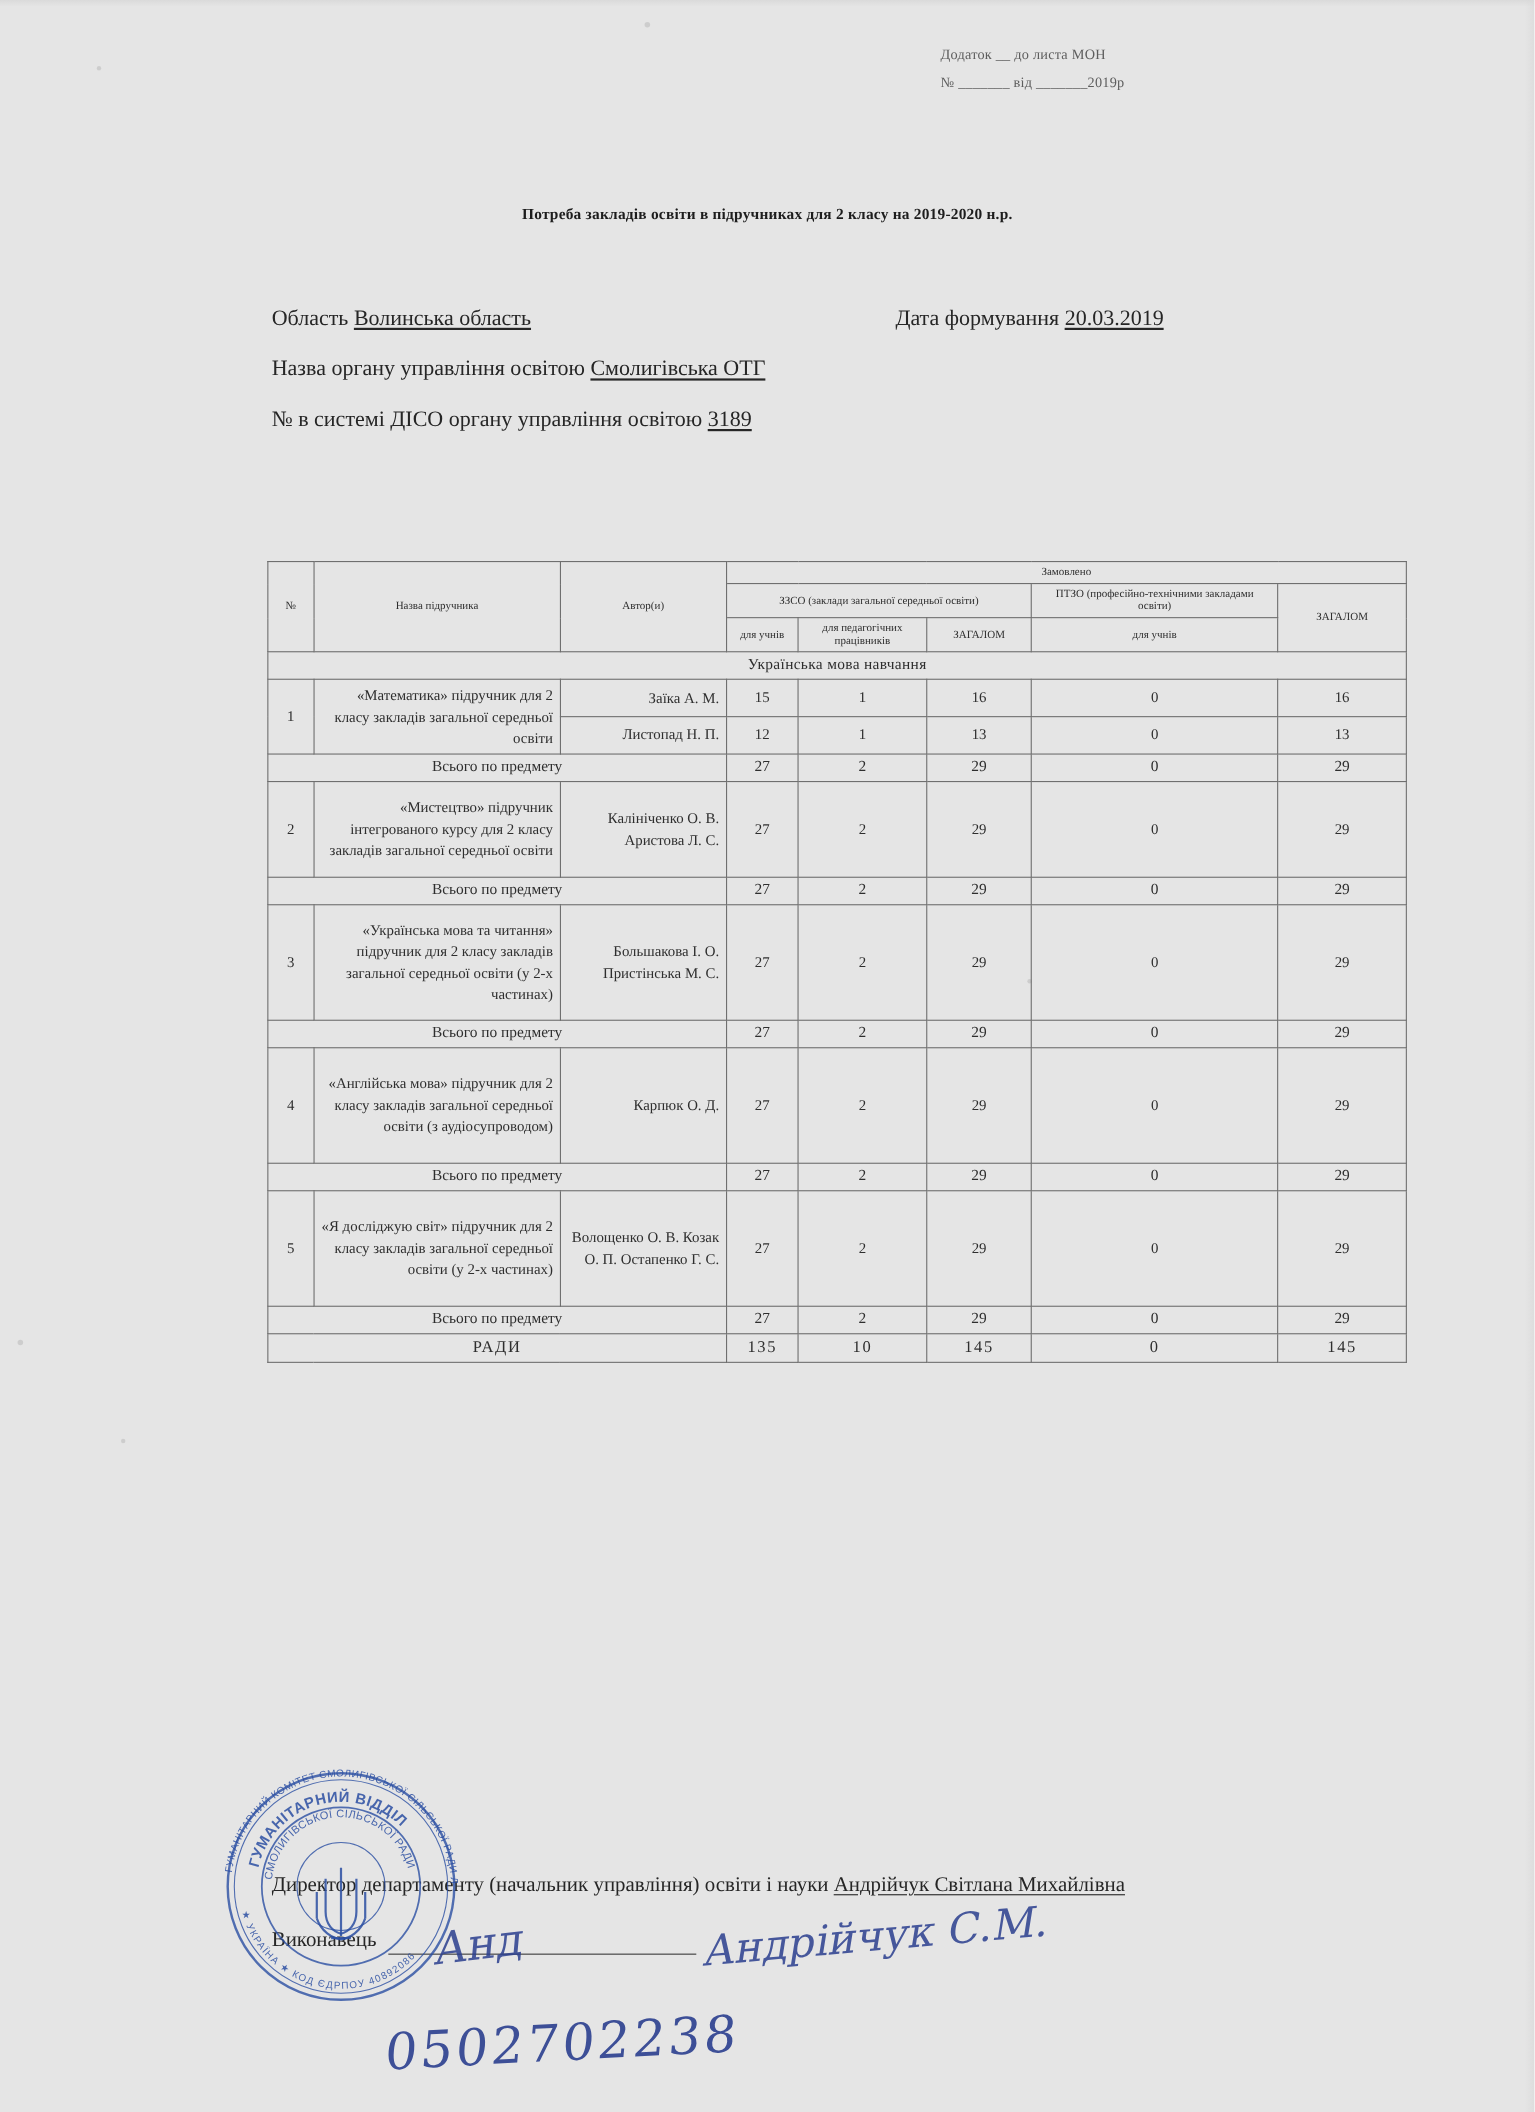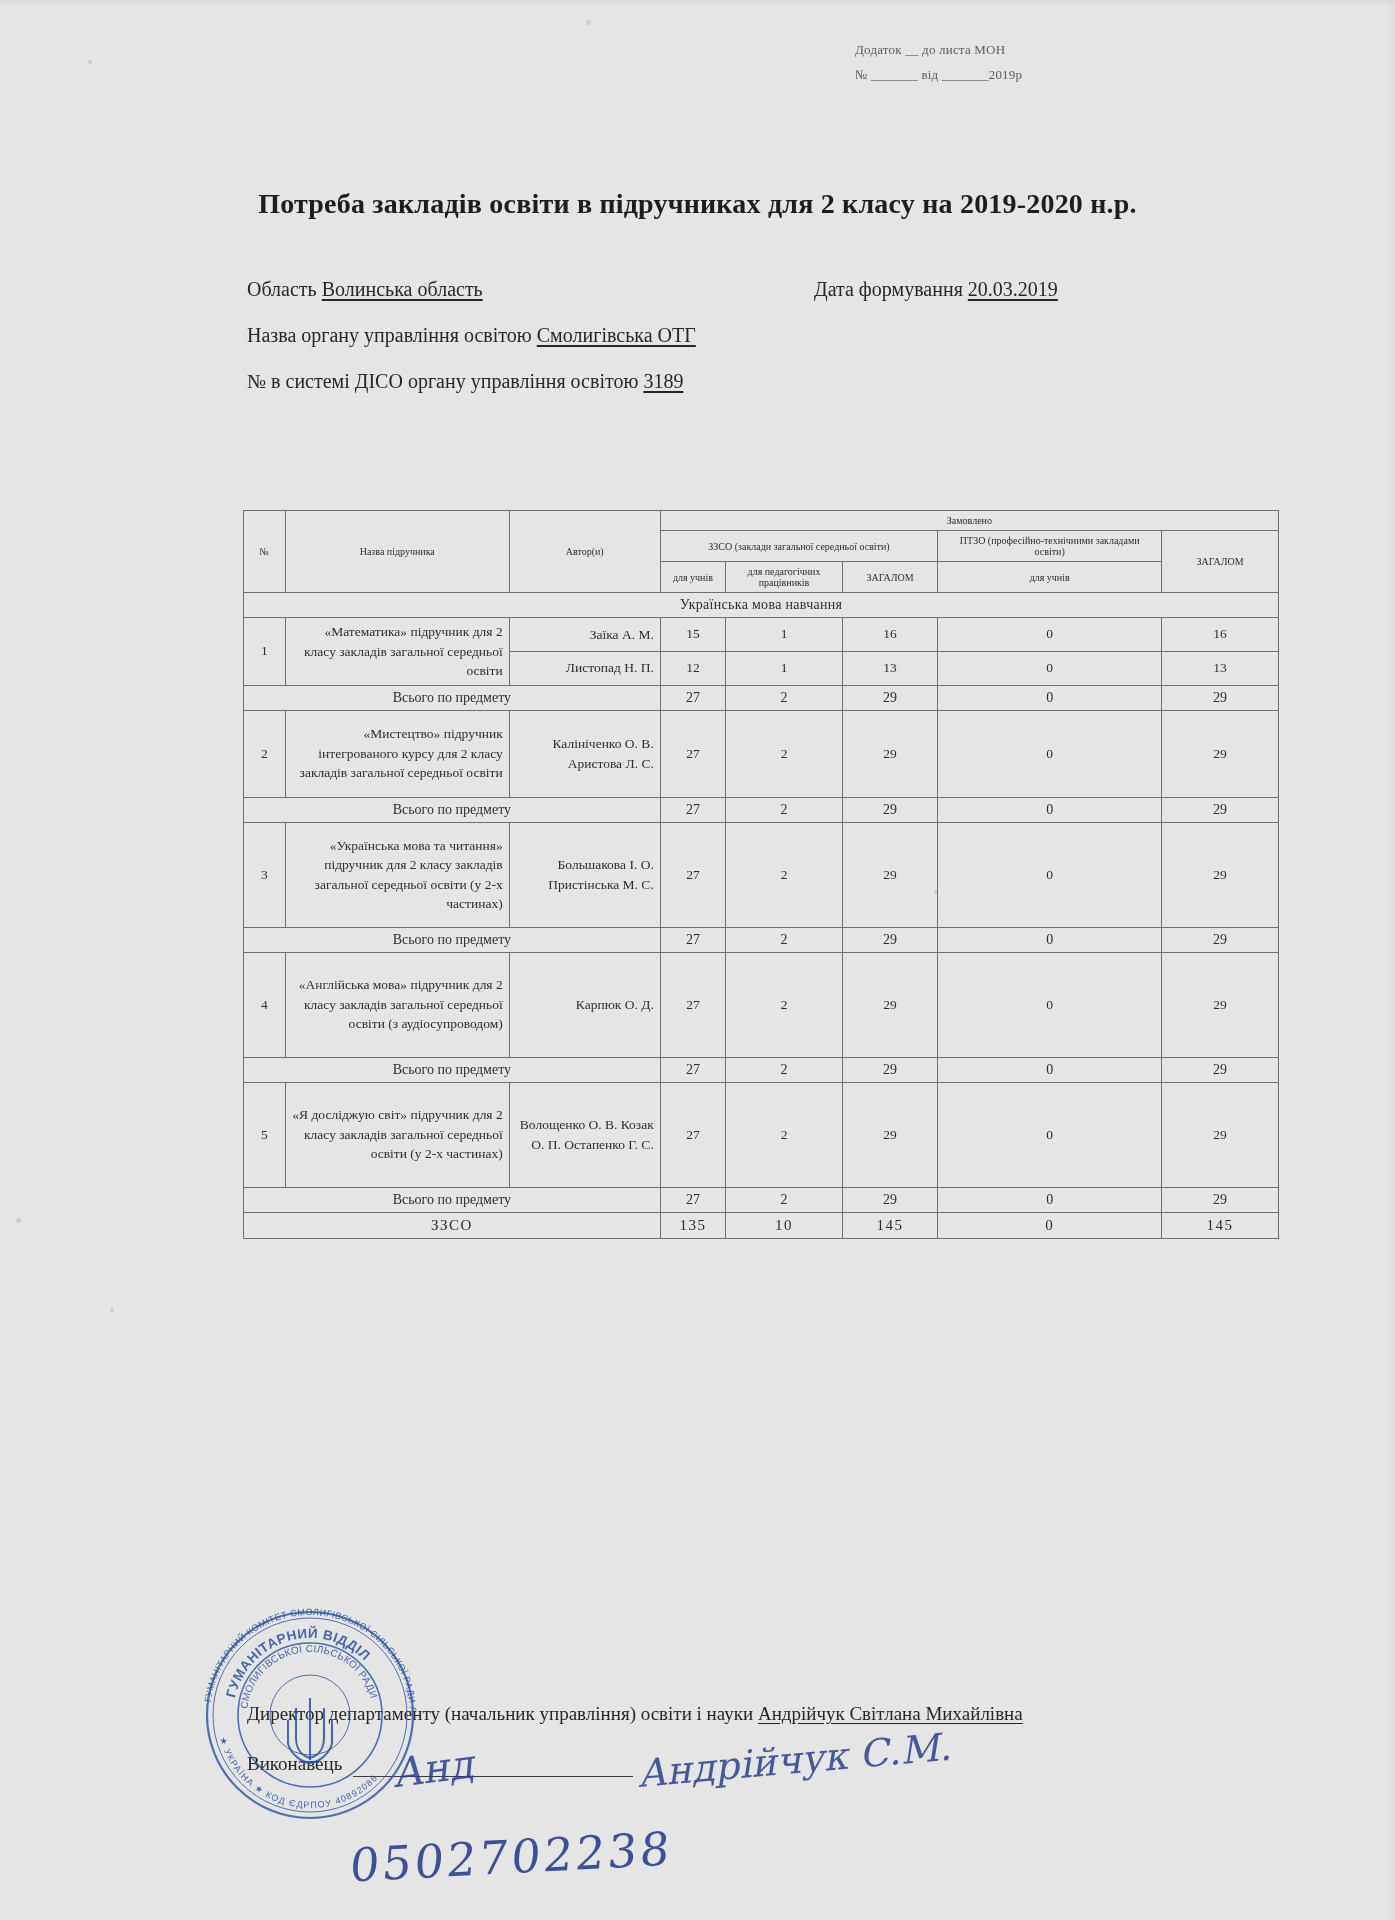--- a/index.html
+++ b/index.html
@@ -42,21 +42,21 @@
     line-height: 1.9;
     letter-spacing: .2px;
   }
   .hdr-right div { white-space: pre; }
 
   .doc-title {
     position: absolute;
     top: 188px;
     left: 0; right: 0;
     text-align: center;
-    font-size: 28px;
+    font-size: 14px;
     font-weight: bold;
     color: #1d1d1d;
     letter-spacing: .2px;
   }
 
   .meta {
     position: absolute;
     left: 247px;
     top: 278px;
     width: 1000px;
@@ -337,21 +337,21 @@
       <tr class="subtotal">
         <td class="lbl" colspan="3">Всього по предмету</td>
         <td class="c">27</td>
         <td class="c">2</td>
         <td class="c">29</td>
         <td class="c">0</td>
         <td class="c">29</td>
       </tr>
 
       <tr class="grand">
-        <td class="lbl" colspan="3">ЗЗСО</td>
+        <td class="lbl" colspan="3">РАДИ</td>
         <td class="c">135</td>
         <td class="c">10</td>
         <td class="c">145</td>
         <td class="c">0</td>
         <td class="c">145</td>
       </tr>
     </tbody>
   </table>
 
   <div class="footer">

